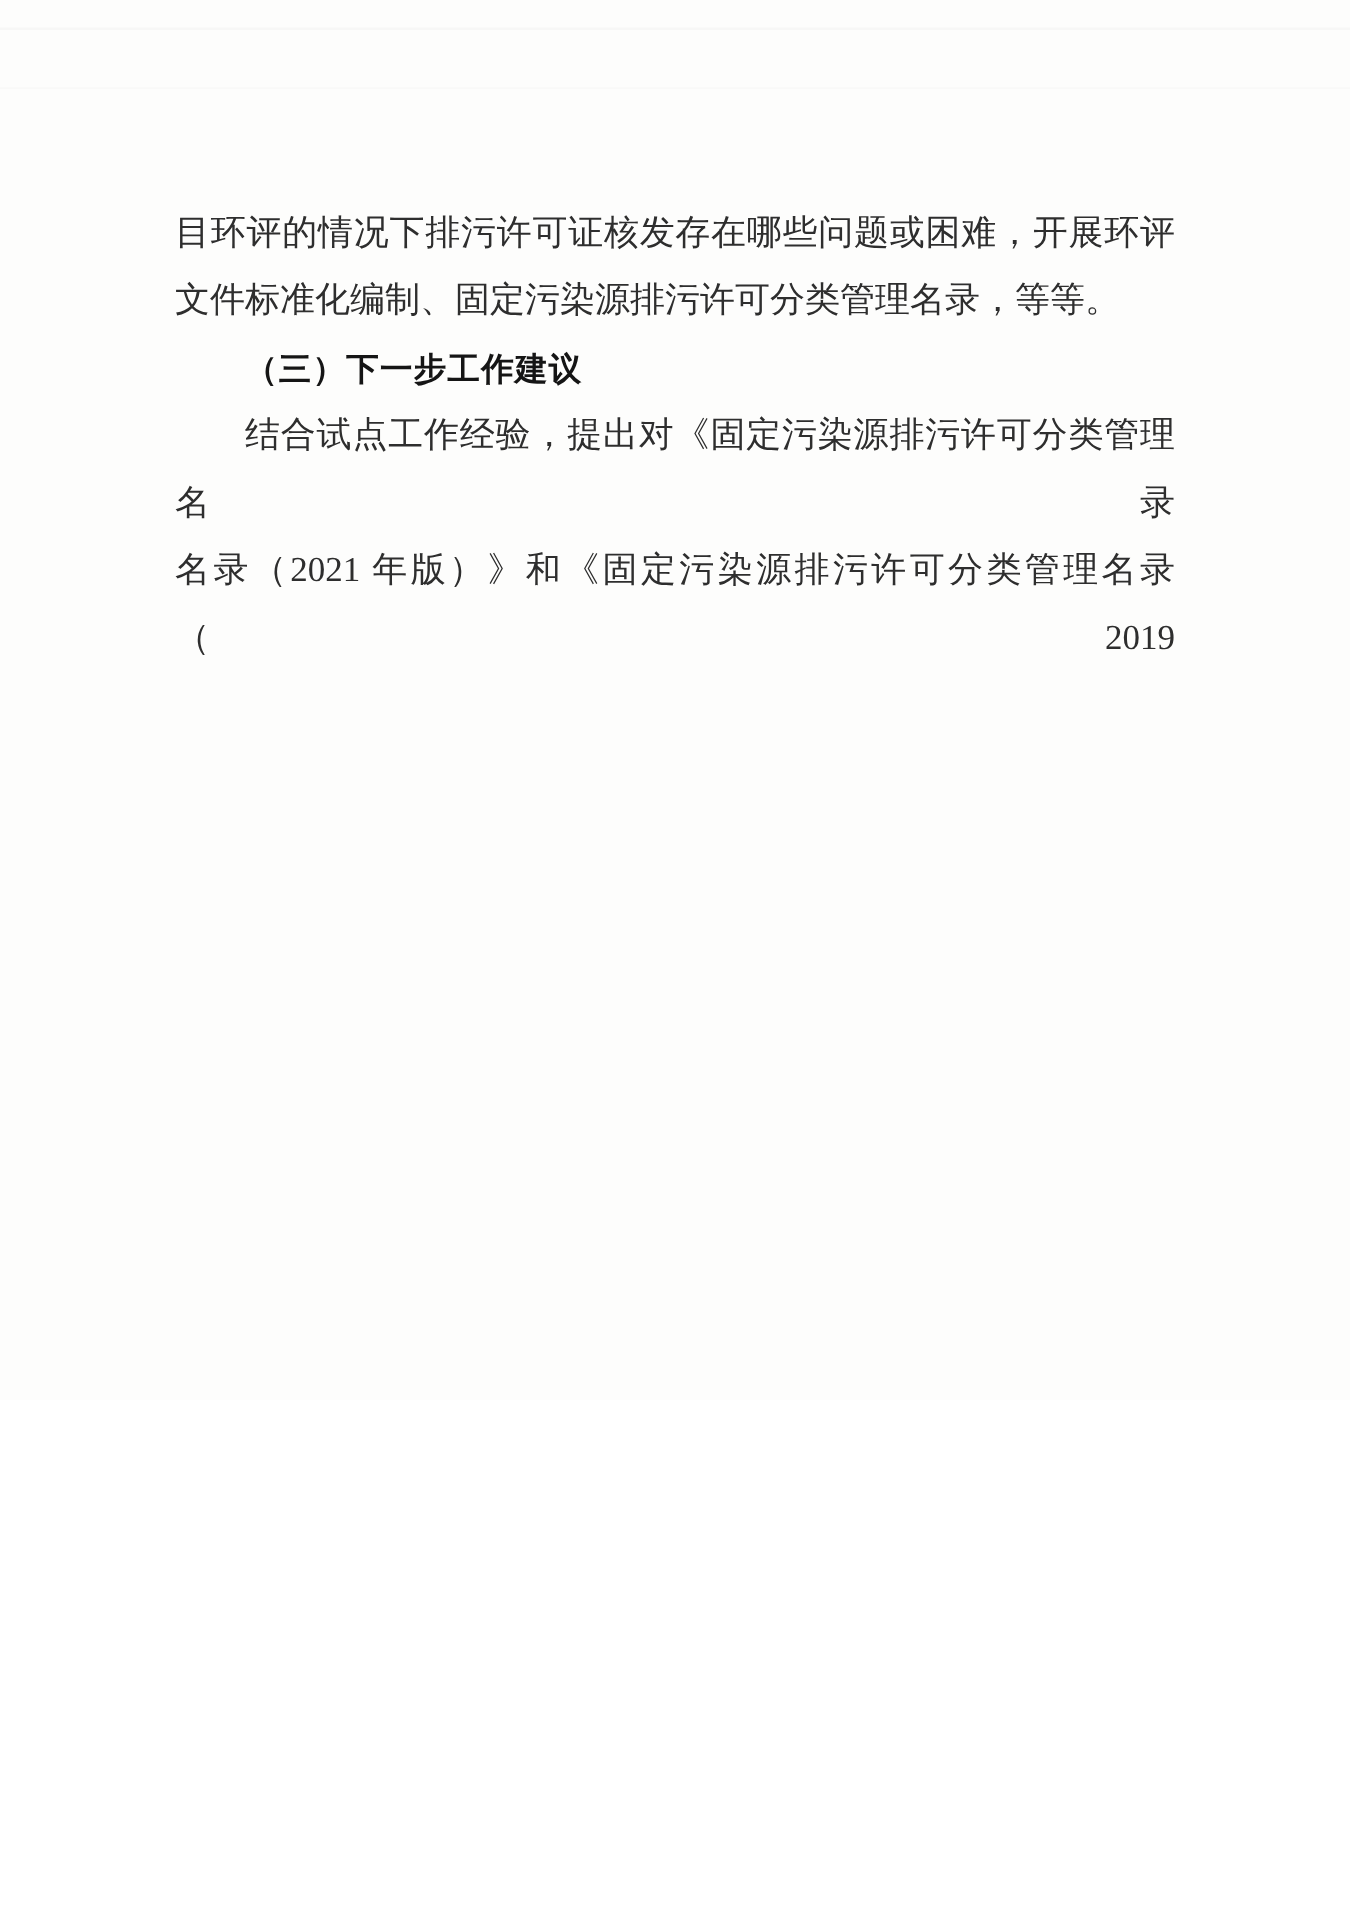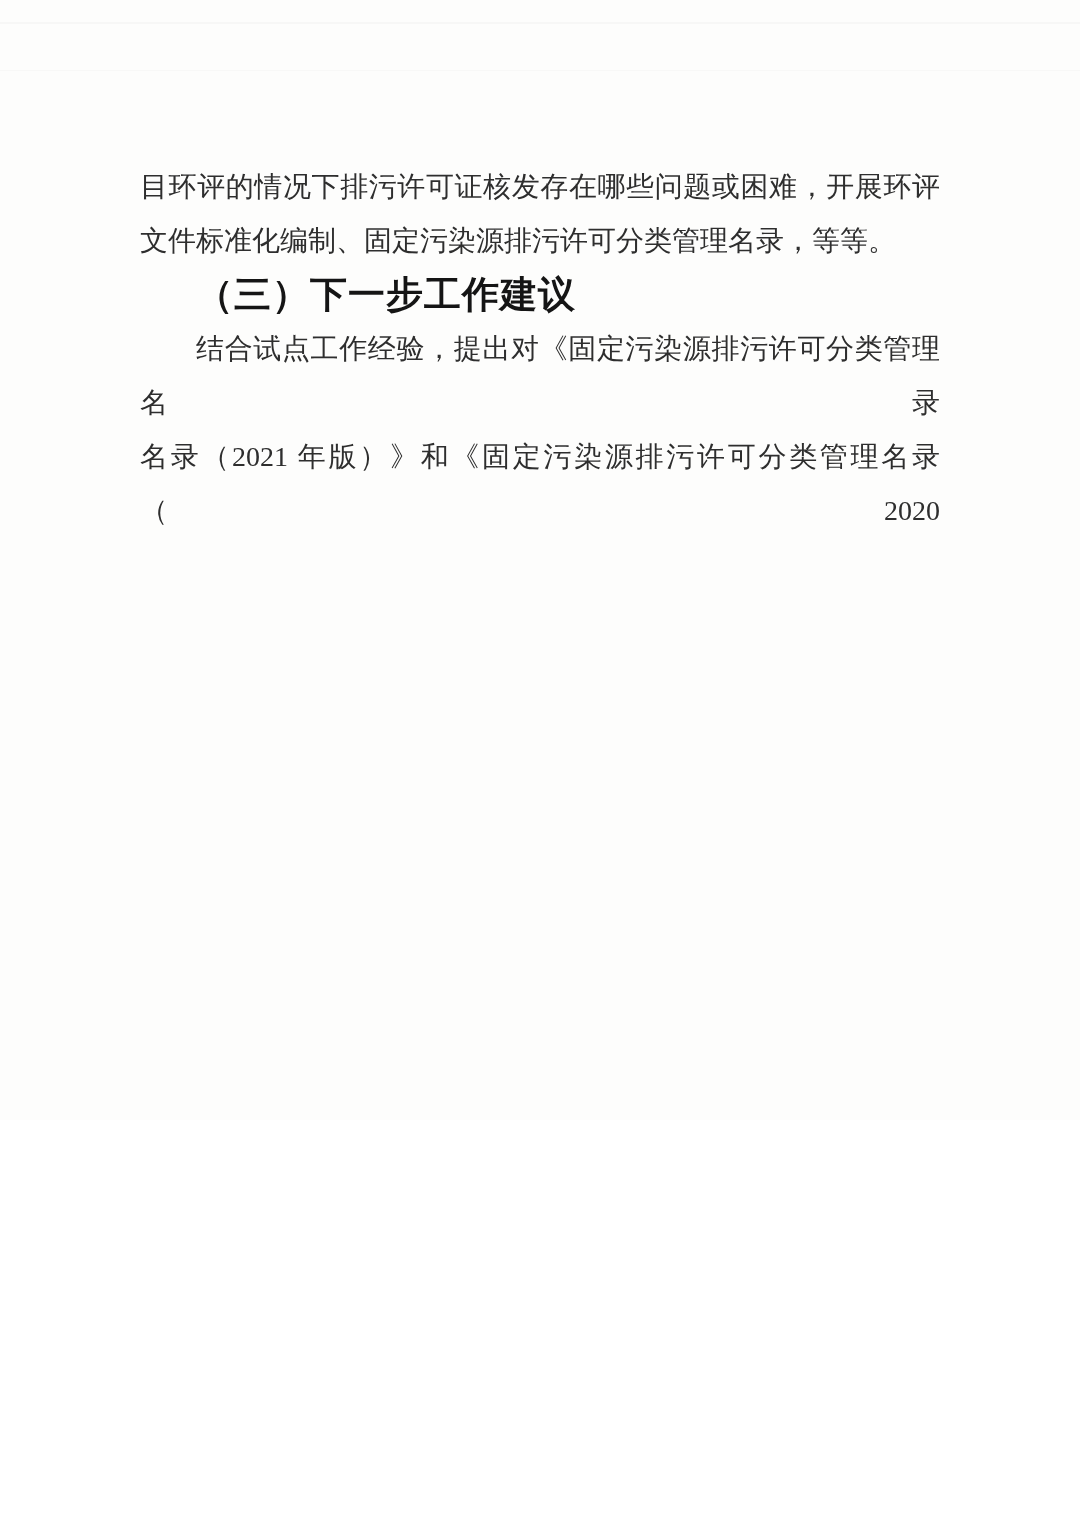--- a/index.html
+++ b/index.html
@@ -45,21 +45,21 @@
     text-align: justify;
     text-align-last: justify;
     text-justify: inter-character;
   }
   .indent {
     text-indent: 56px;
   }
   .heading {
     margin: 0;
     padding: 0;
-    font-size: 37px;
+    font-size: 26px;
     line-height: 54px;
     font-weight: 700;
     color: #151515;
     font-family: "Liberation Sans", "DejaVu Sans", sans-serif;
     letter-spacing: 1px;
   }
   .page-footer {
     position: absolute;
     left: 138px;
     top: 1362px;
@@ -78,18 +78,18 @@
   <div class="scan-artifact-1"></div>
   <div class="scan-artifact-2"></div>
 
   <main class="content">
     <p class="line justify-full">目环评的情况下排污许可证核发存在哪些问题或困难，开展环评</p>
     <p class="line">文件标准化编制、固定污染源排污许可分类管理名录，等等。</p>
 
     <h2 class="heading indent">（三）下一步工作建议</h2>
 
     <p class="line justify-full indent">结合试点工作经验，提出对《固定污染源排污许可分类管理名录</p>
-    <p class="line justify-full">名录（2021 年版）》和《固定污染源排污许可分类管理名录（2020</p>
+    <p class="line justify-full">名录（2021 年版）》和《固定污染源排污许可分类管理名录（2019</p>
   </main>
 
   <footer class="page-footer">— 19 —</footer>
 
 </div>
 
 </body></html>

